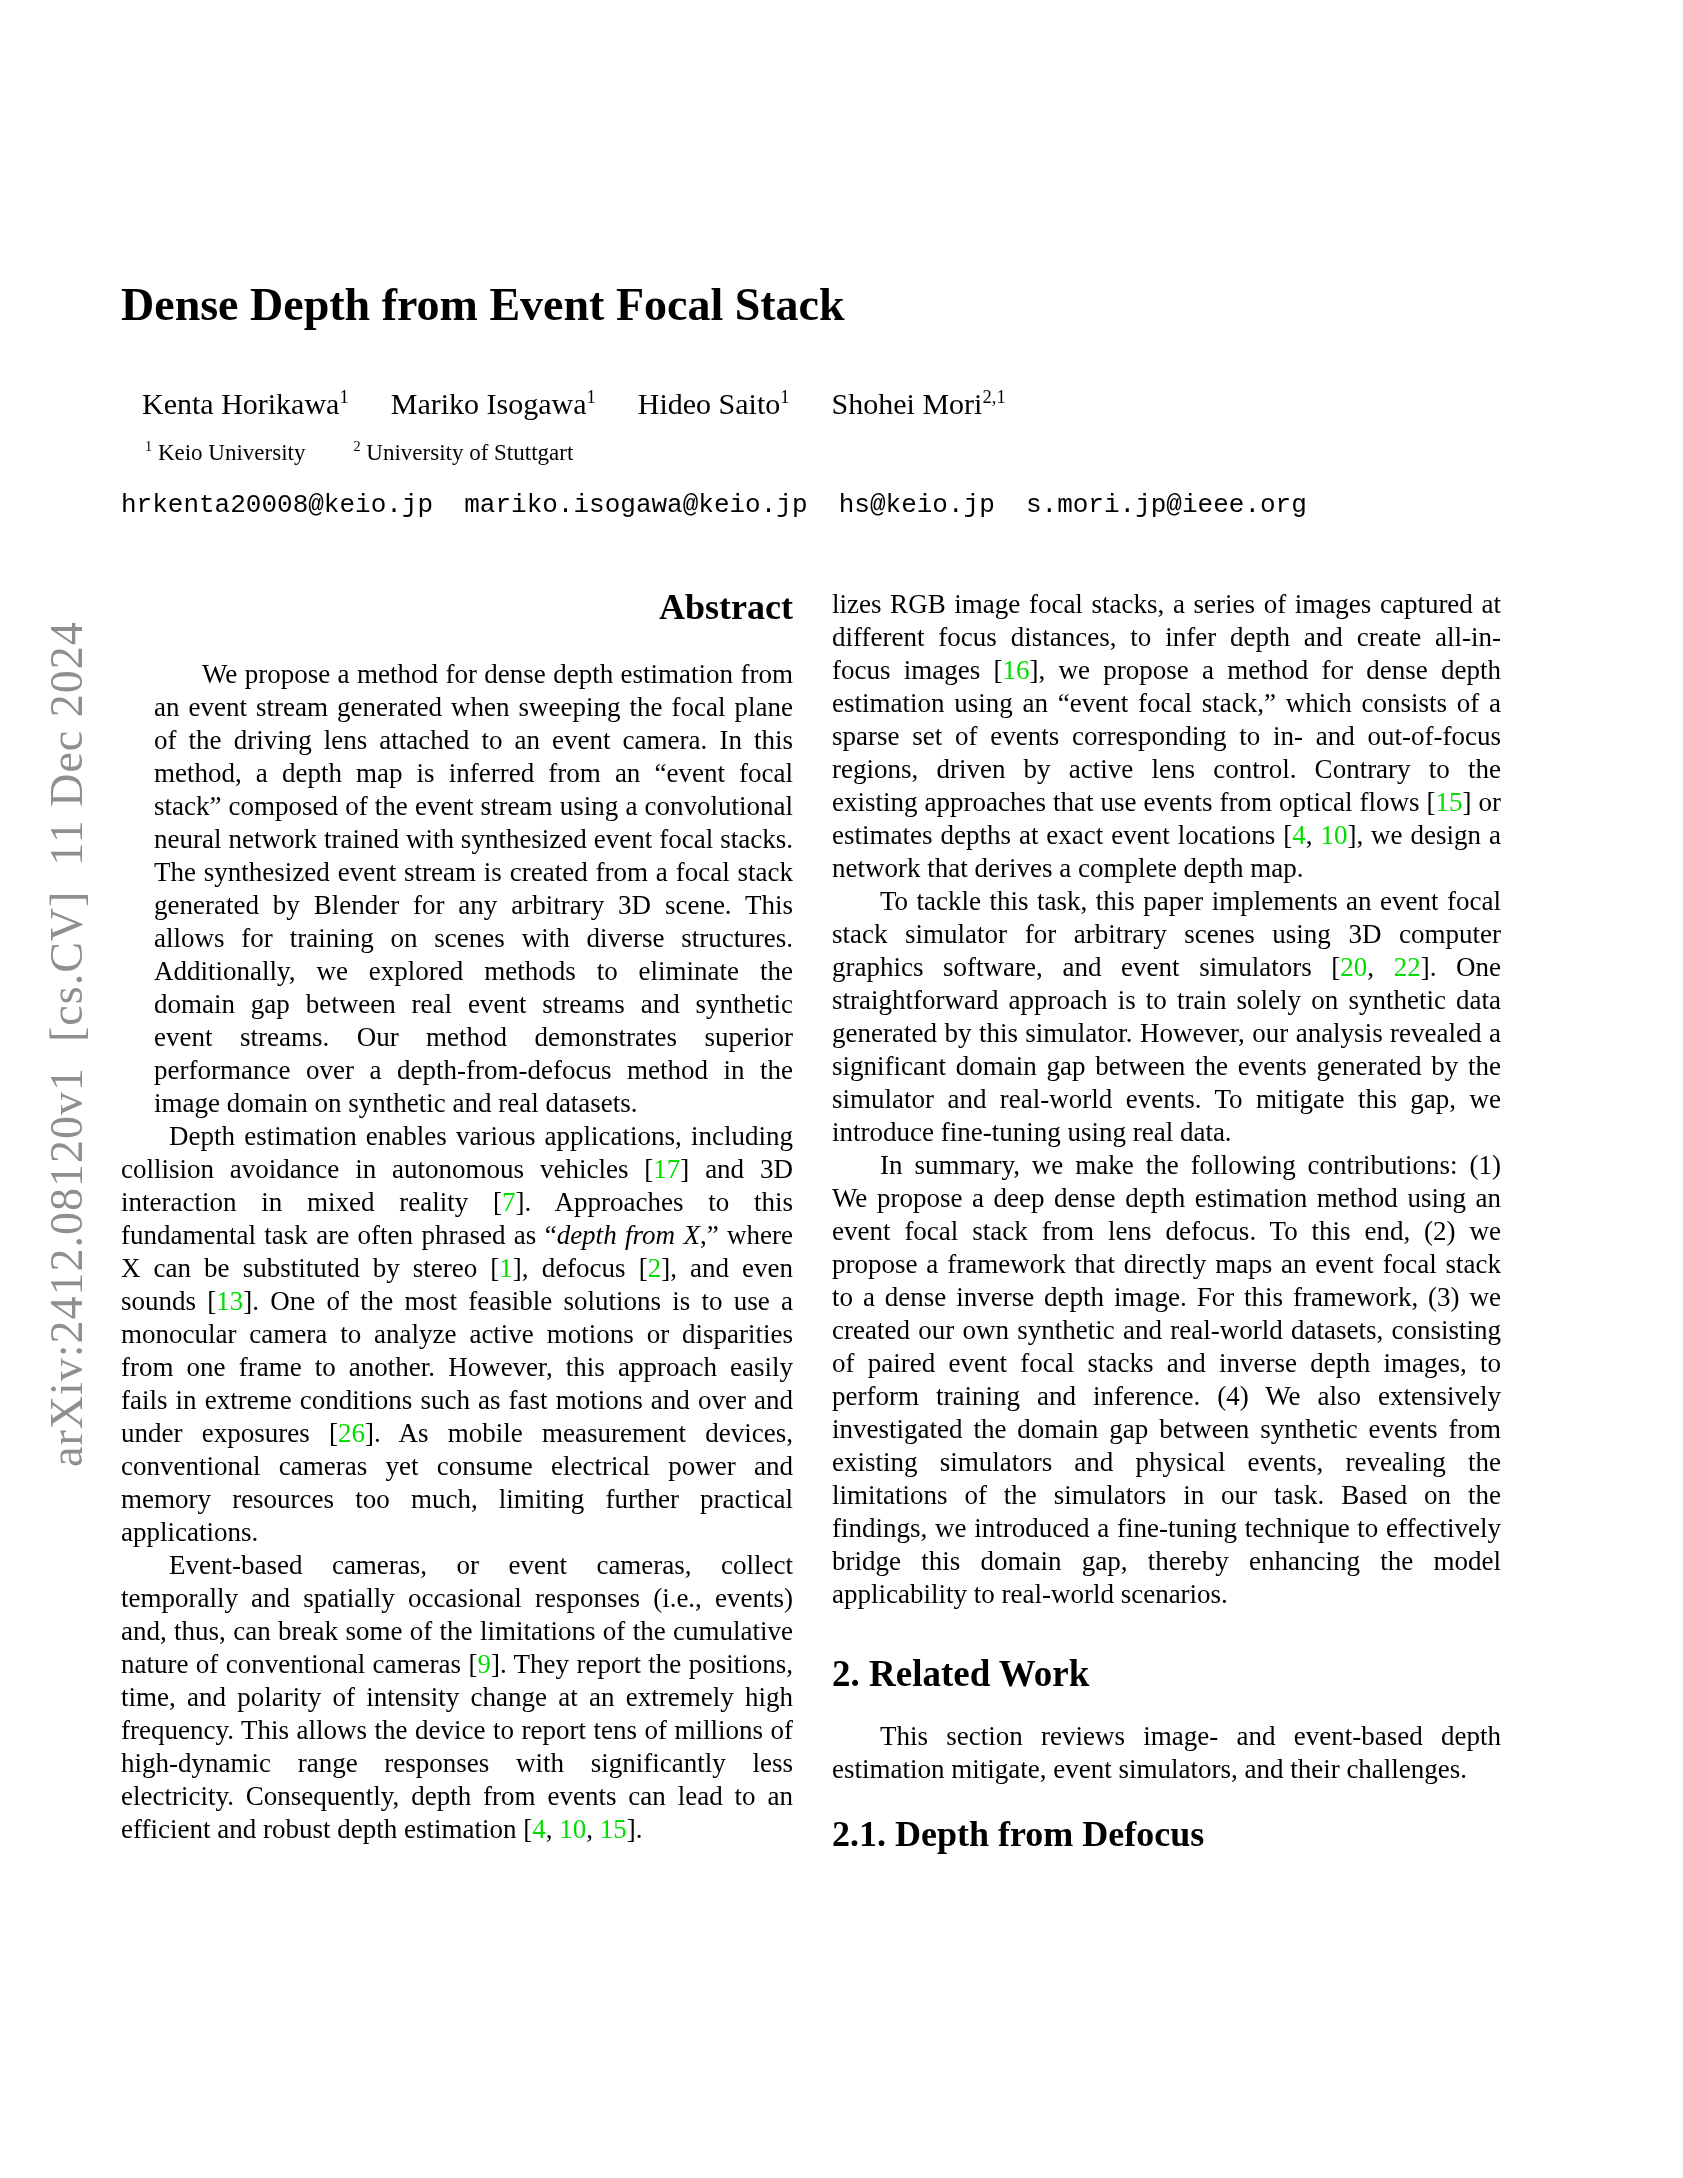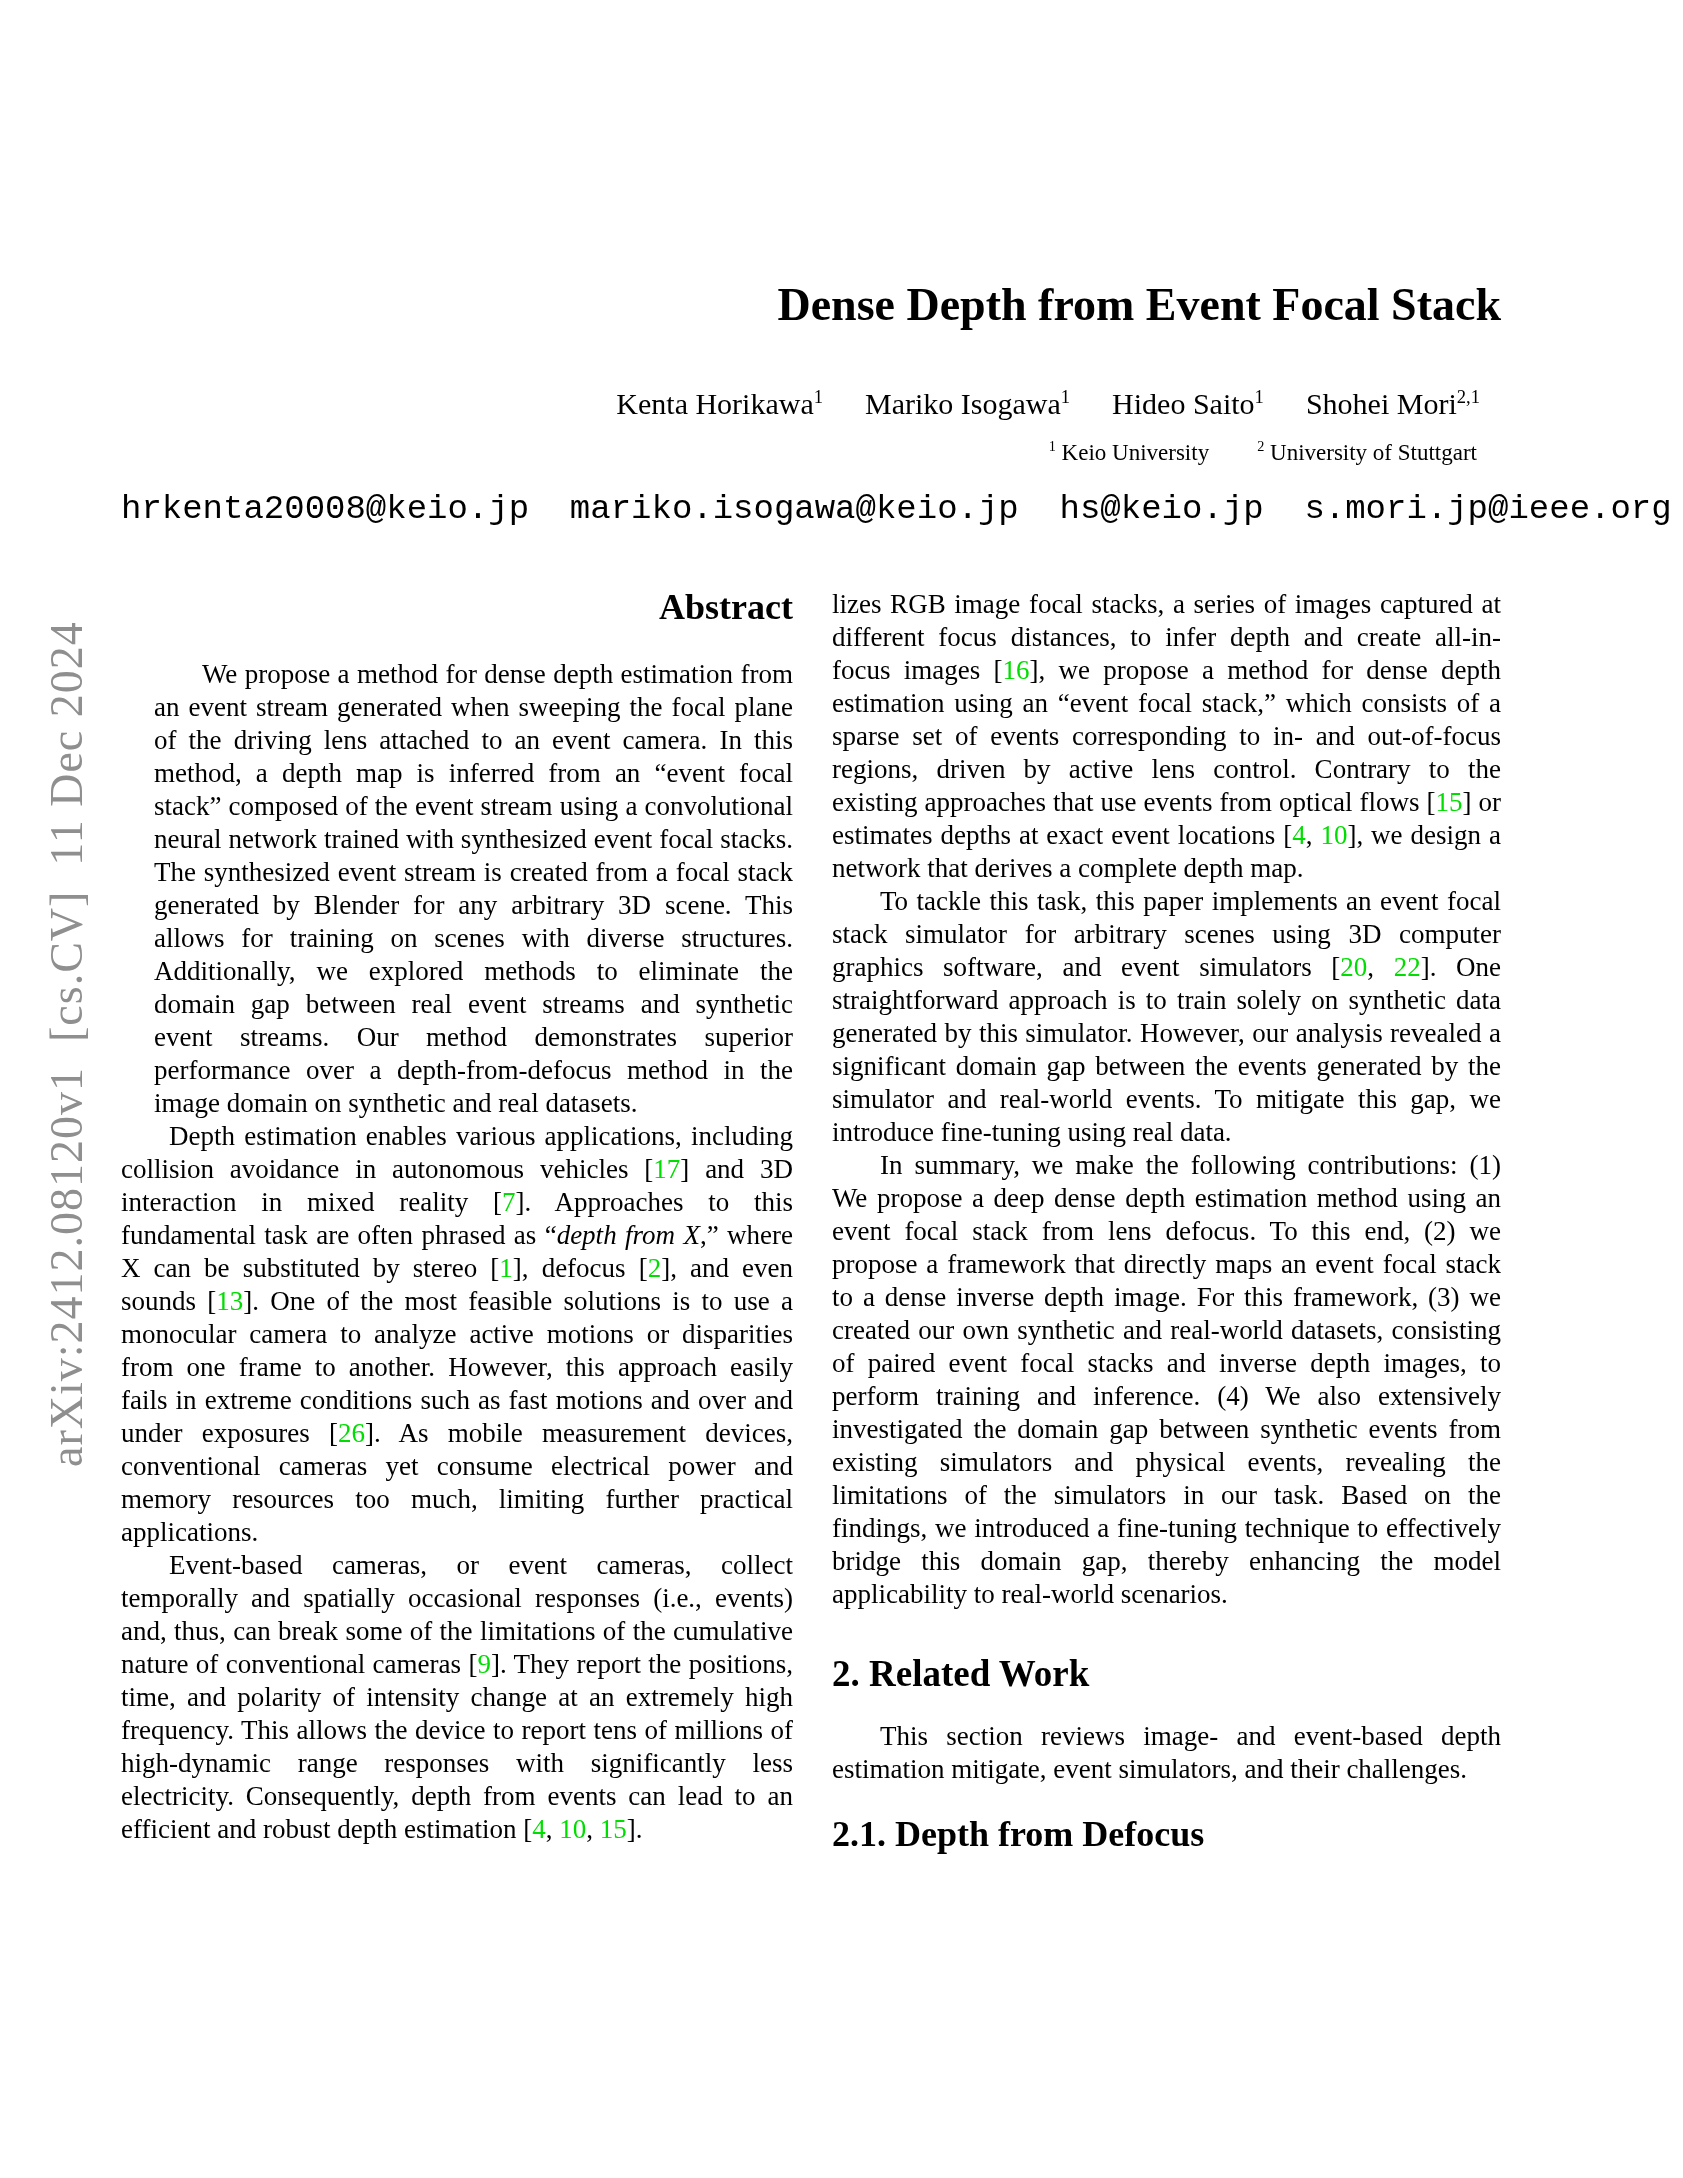--- a/index.html
+++ b/index.html
@@ -23,42 +23,42 @@
     transform:rotate(180deg);
     font-size:46px;
     letter-spacing:1px;
     white-space:pre;
   }
 
   
   .header{
     position:absolute;
     left:121px;top:278px;width:1380px;
-    text-align:right;
+    text-align:left;
   }
   .title{
     font-size:46px;
     font-weight:bold;
     margin:0;
   }
   .authors{
     margin-top:55px;
     font-size:30px;
   }
   .author{display:inline-block;margin:0 21px;}
   .affils{
     margin-top:17px;
     font-size:23px;
   }
   .affil{display:inline-block;margin:0 24px;}
   sup{font-size:0.62em;}
   .emails{
     margin-top:24px;
     font-family:"Liberation Mono","DejaVu Sans Mono",monospace;
-    font-size:34px;
+    font-size:26px;
     white-space:pre;
   }
 
   
   .col{
     position:absolute;
     top:588px;
     font-size:27px;
     line-height:33px;
     text-align:justify;

